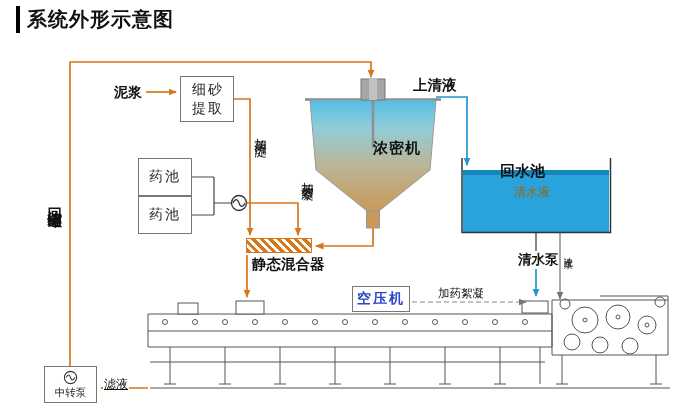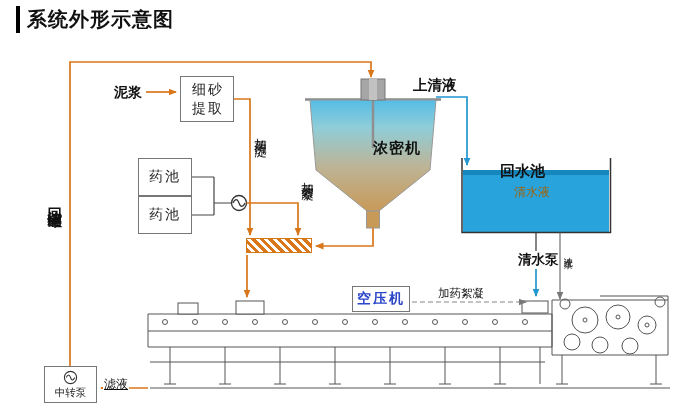--- a/index.html
+++ b/index.html
@@ -150,17 +150,18 @@
 
   <div class="lbl bold" style="left:114px; top:84px; font-size:14px;">泥浆</div>
   <div class="lbl vert" style="left:253px; top:128px; font-size:12.5px;">加药沉淀</div>
   <div class="lbl vert" style="left:300px; top:172px; font-size:12.5px;">加药絮凝</div>
   <div class="lbl bold" style="left:350px; top:139px; font-size:15px; letter-spacing:1px;margin-left:23px;">浓密机</div>
   <div class="lbl bold" style="left:413px; top:77px; font-size:14.5px;">上清液</div>
   <div class="lbl bold" style="left:500px; top:146px; font-size:15px;margin-top:16px;">回水池</div>
   <div class="lbl pool-text" style="left:514px; top:186px; font-size:12px;">清水液</div>
   <div class="lbl bold" style="left:518px; top:252px; font-size:13.5px;">清水泵</div>
   <div class="lbl vert" style="left:563px; top:250px; font-size:9px; letter-spacing:1px; color:#333;">冲洗水泵</div>
+  <div class="lbl bold" style="left:252px; top:256px; font-size:14.5px;">静态混合器</div>
   <div class="lbl" style="left:438px; top:287px; font-size:11.5px;">加药絮凝</div>
   <div class="lbl bold vert" style="left:46px; top:196px; font-size:14.5px;">回浓缩罐</div>
   <div class="lbl small-bg" style="left:103px; top:378px; font-size:12px;text-decoration:underline;">滤液</div>
 
 </div>
 
 </body></html>

